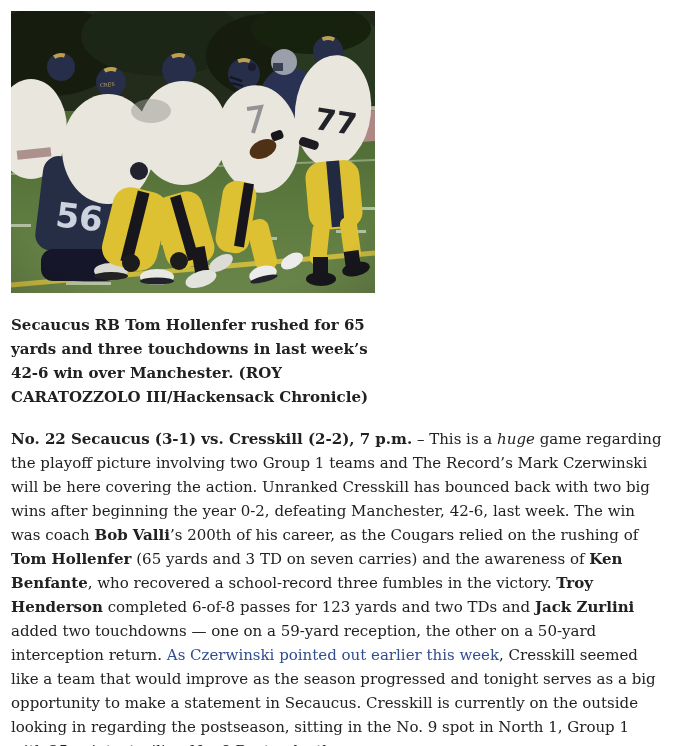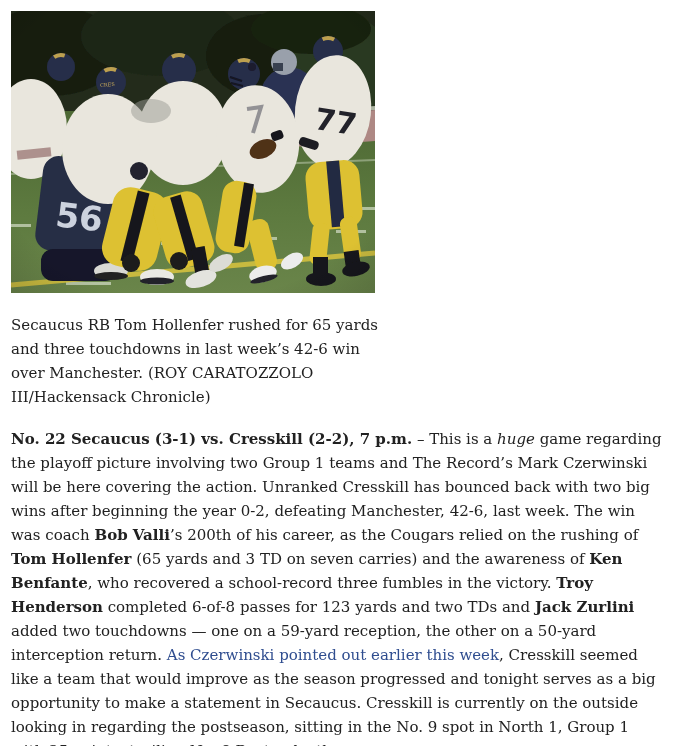--- a/index.html
+++ b/index.html
@@ -12,20 +12,21 @@
     width: 364px;
     height: 282px;
     background: #2a331f;
   }
   .caption {
     width: 382px;
     margin-top: 20px;
     font-size: 15px;
     line-height: 24px;
     color: var(--text-color, #212121);
+    font-weight: bold;
   }
   .article-body {
     width: 656px;
     margin: 18px 0 0 0;
     font-size: 15px;
     line-height: 24px;
     color: var(--text-color, #212121);
   }
   .article-body .bold { font-weight: bold; text-align: center; }
   .article-body .italic { font-style: italic; }

